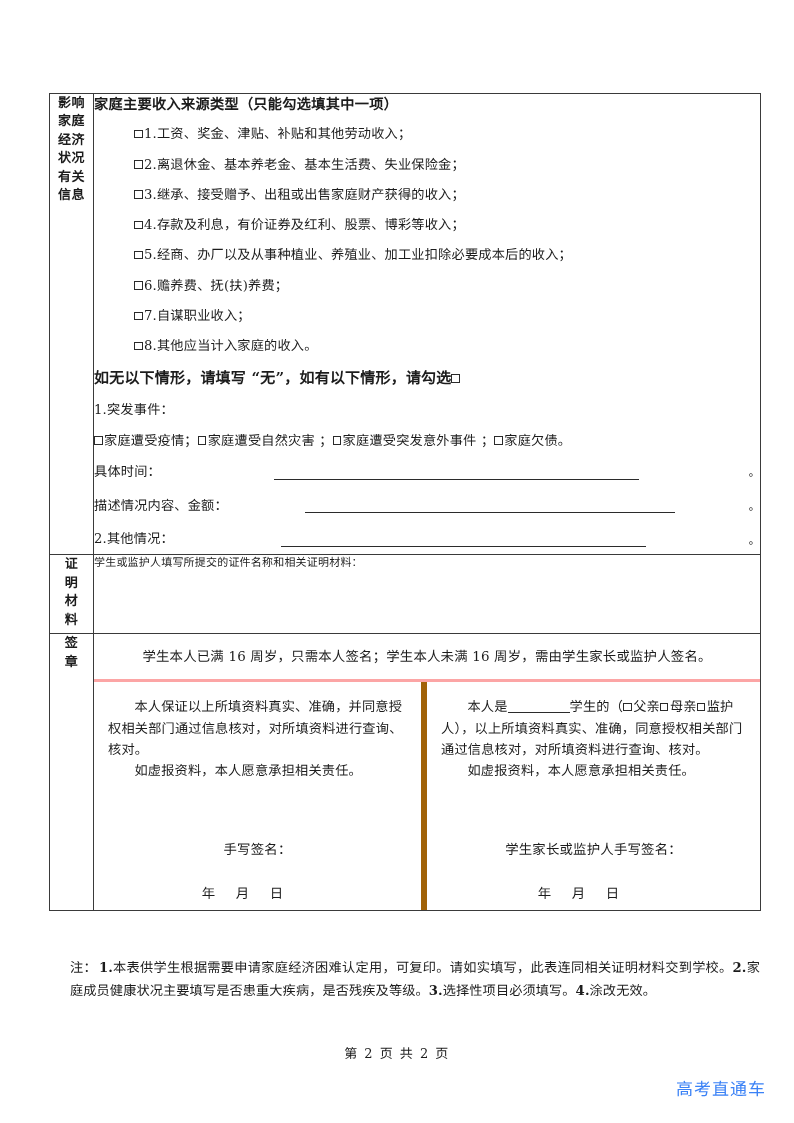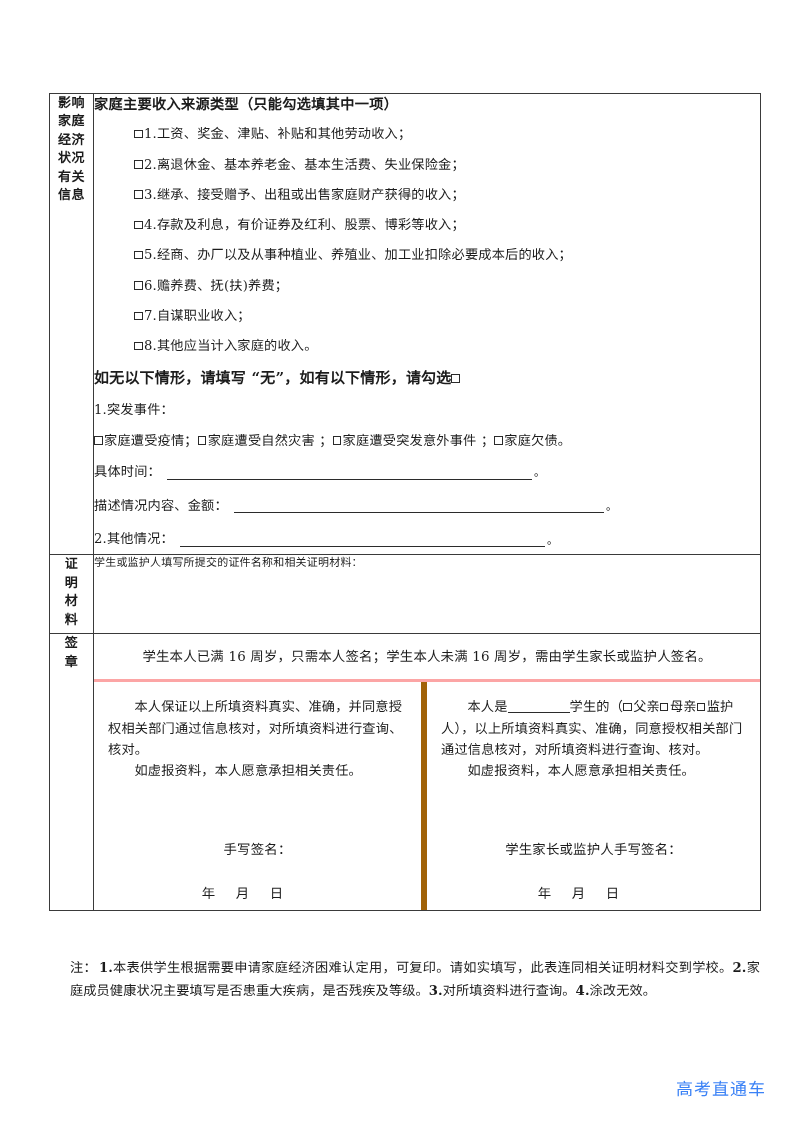--- a/index.html
+++ b/index.html
@@ -94,20 +94,21 @@
     margin-bottom: 11px;
     letter-spacing: 0.2px;
   }
   .fill-row {
     font-size: 13.2px;
     line-height: 1.5;
     margin-bottom: 13px;
     display: flex;
     align-items: flex-end;
     letter-spacing: 0.2px;
+    justify-content: space-between;
   }
   .fill-row:last-child { margin-bottom: 4px; }
   .fill-label { white-space: nowrap; padding-bottom: 1px; }
   .fill-line {
     border-bottom: 1px solid #2b2b2b;
     flex: 1 1 auto;
     margin: 0 2px 3px 6px;
     height: 13px;
   }
   .fill-line.short { flex: 0 0 365px; }
@@ -337,19 +338,20 @@
             </div>
 
           </div>
         </td>
       </tr>
 
     </tbody>
   </table>
 
   <div class="footnote">
-    <span class="nhead">注：</span><b>1.</b><span>本表供学生根据需要申请家庭经济困难认定用，可复印。请如实填写，此表连同相关证明材料交到学校。</span><b>2.</b><span>家庭成员健康状况主要填写是否患重大疾病，是否残疾及等级。</span><b>3.</b><span>对所填资料进行查询。</span><b>4.</b><span>涂改无效。</span>
+    <span class="nhead">注：</span><b>1.</b><span>本表供学生根据需要申请家庭经济困难认定用，可复印。请如实填写，此表连同相关证明材料交到学校。</span><b>2.</b><span>家庭成员健康状况主要填写是否患重大疾病，是否残疾及等级。</span><b>3.</b><span>选择性项目必须填写。</span><b>4.</b><span>涂改无效。</span>
   </div>
 
+  <div class="page-num">第 2 页 共 2 页</div>
 
   <div class="watermark">高考直通车</div>
 
 </div>
 
 </body></html>

